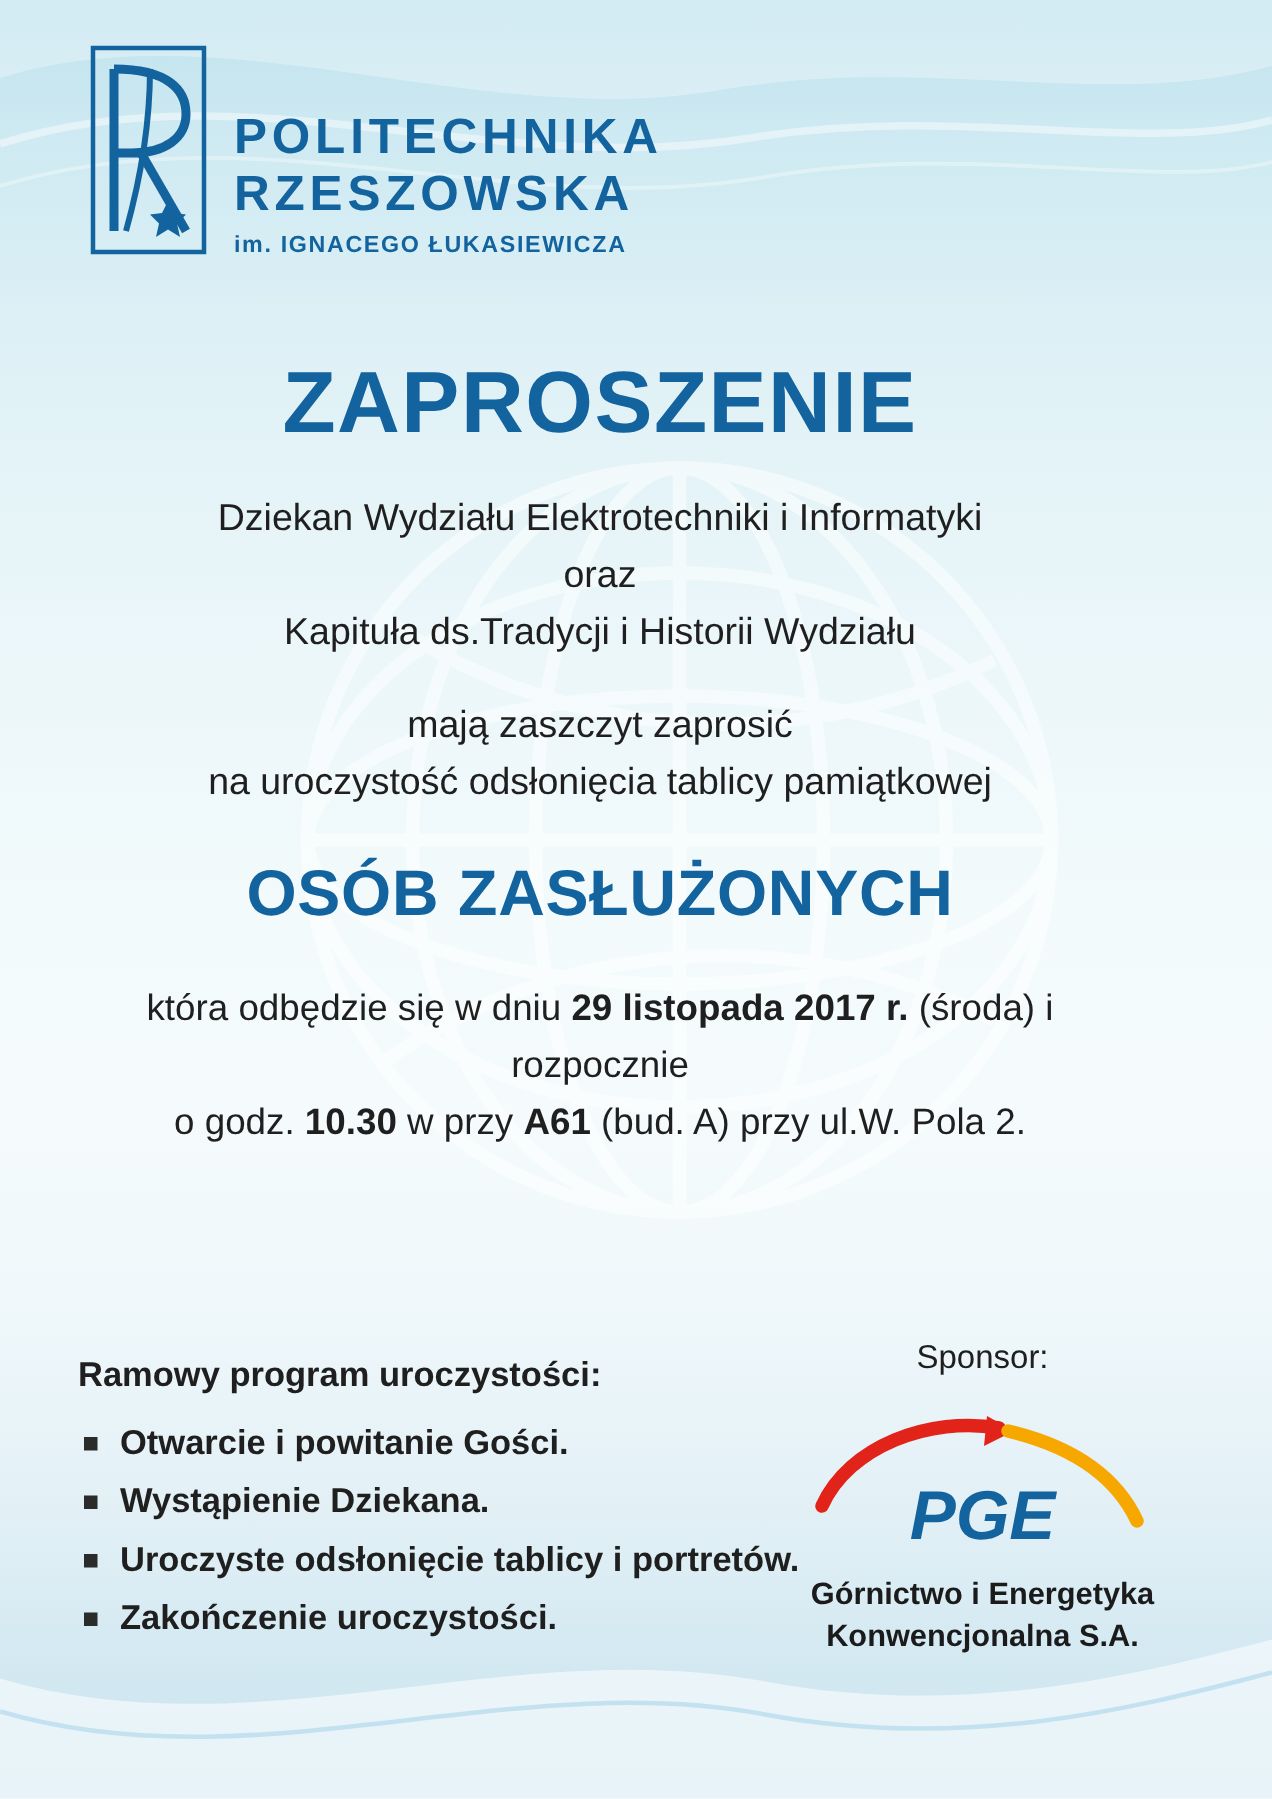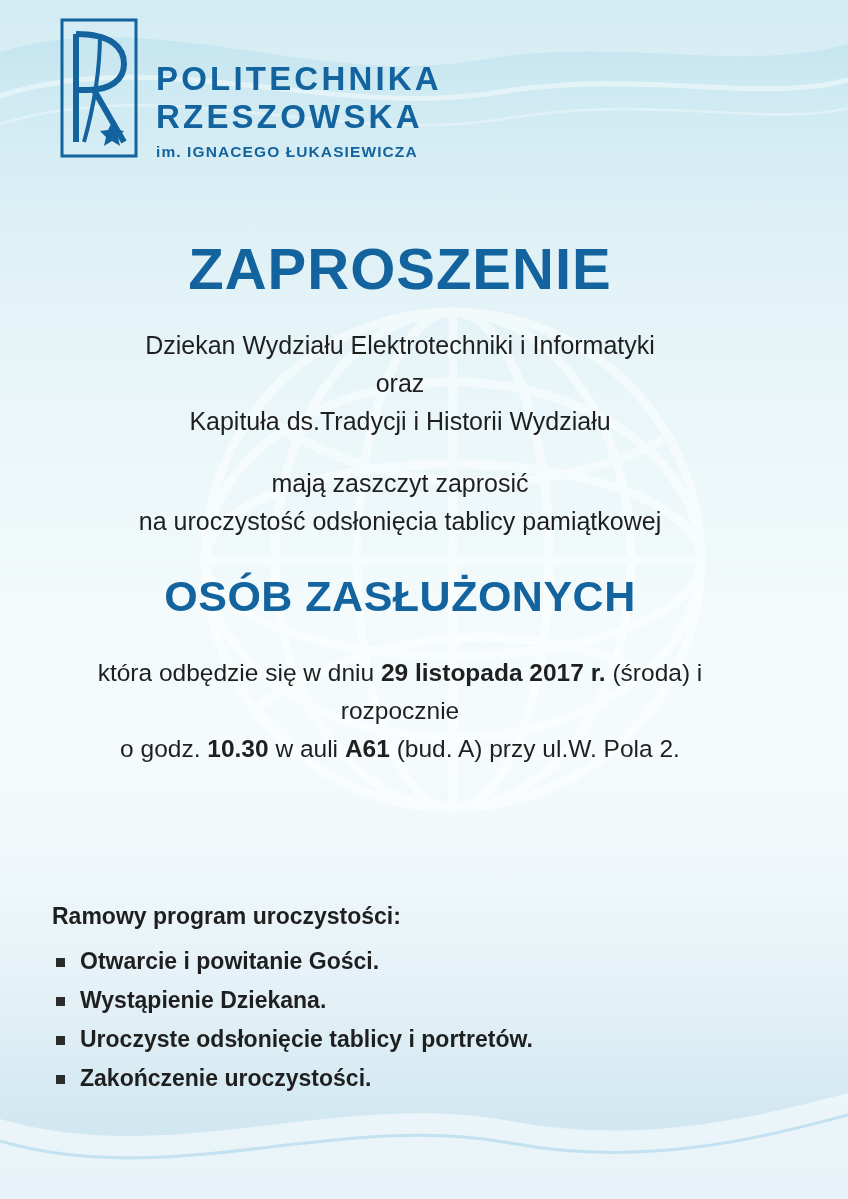--- a/index.html
+++ b/index.html
@@ -56,21 +56,21 @@
     width: 520px;
     height: 520px;
     opacity: 0.55;
     pointer-events: none;
   }
 
   
   .logo-block {
     position: absolute;
     left: 60px;
-    top: 18px;
+    top: 30px;
     display: flex;
     align-items: flex-start;
   }
   .logo-mark {
     width: 78px;
     height: 140px;
     flex: none;
   }
   .logo-text {
     margin-left: 18px;
@@ -259,34 +259,47 @@
       <div>na uroczystość odsłonięcia tablicy pamiątkowej</div>
     </div>
 
     <div class="honorees">OSÓB ZASŁUŻONYCH</div>
 
     <div class="details">
       <div>
         <span>która odbędzie się w dniu </span><b>29 listopada 2017 r.</b><span> (środa) i rozpocznie</span>
       </div>
       <div>
-        <span>o godz. </span><b>10.30</b><span> w auli </span><b>A61</b><span> (bud. A) przy ul.W. Pola 2.</span>
+        <span>o godz. </span><b>10.30</b><span> w przy </span><b>A61</b><span> (bud. A) przy ul.W. Pola 2.</span>
       </div>
     </div>
   </div>
 
   <div class="program">
     <div class="program-heading">Ramowy program uroczystości:</div>
     <ul class="program-list">
       <li><span class="bullet"></span><span>Otwarcie i powitanie Gości.</span></li>
       <li><span class="bullet"></span><span>Wystąpienie Dziekana.</span></li>
       <li><span class="bullet"></span><span>Uroczyste odsłonięcie tablicy i portretów.</span></li>
       <li><span class="bullet"></span><span>Zakończenie uroczystości.</span></li>
     </ul>
   </div>
 
+  <div class="sponsor">
+    <div class="sponsor-label">Sponsor:</div>
+    <svg class="sponsor-logo" viewBox="0 0 230 92">
+      <path d="M8 62 C26 22 80 2 126 10" fill="none" stroke="#e2231a" stroke-width="9" stroke-linecap="round"></path>
+      <path d="M118 2 L136 12 L116 22 Z" fill="#e2231a"></path>
+      <path d="M132 12 C174 22 204 42 218 72" fill="none" stroke="#f6a800" stroke-width="9" stroke-linecap="round"></path>
+      <text x="115" y="84" text-anchor="middle" font-family="'Liberation Sans', sans-serif" font-size="46" font-weight="bold" font-style="italic" fill="#13639f">PGE</text>
+    </svg>
+    <div class="sponsor-name">
+      <div>Górnictwo i Energetyka</div>
+      <div>Konwencjonalna S.A.</div>
+    </div>
+  </div>
 
   <svg class="wave-bottom" viewBox="0 0 848 150" preserveAspectRatio="none">
     <path d="M0,70 C170,120 340,40 510,72 C650,98 770,64 848,44 L848,150 L0,150 Z" fill="#ffffff" opacity="0.55"></path>
     <path d="M0,92 C170,142 340,62 510,94 C650,120 770,86 848,66" fill="none" stroke="#b9dced" stroke-width="3" opacity="0.8"></path>
   </svg>
 
 </div>
 
 </body></html>

